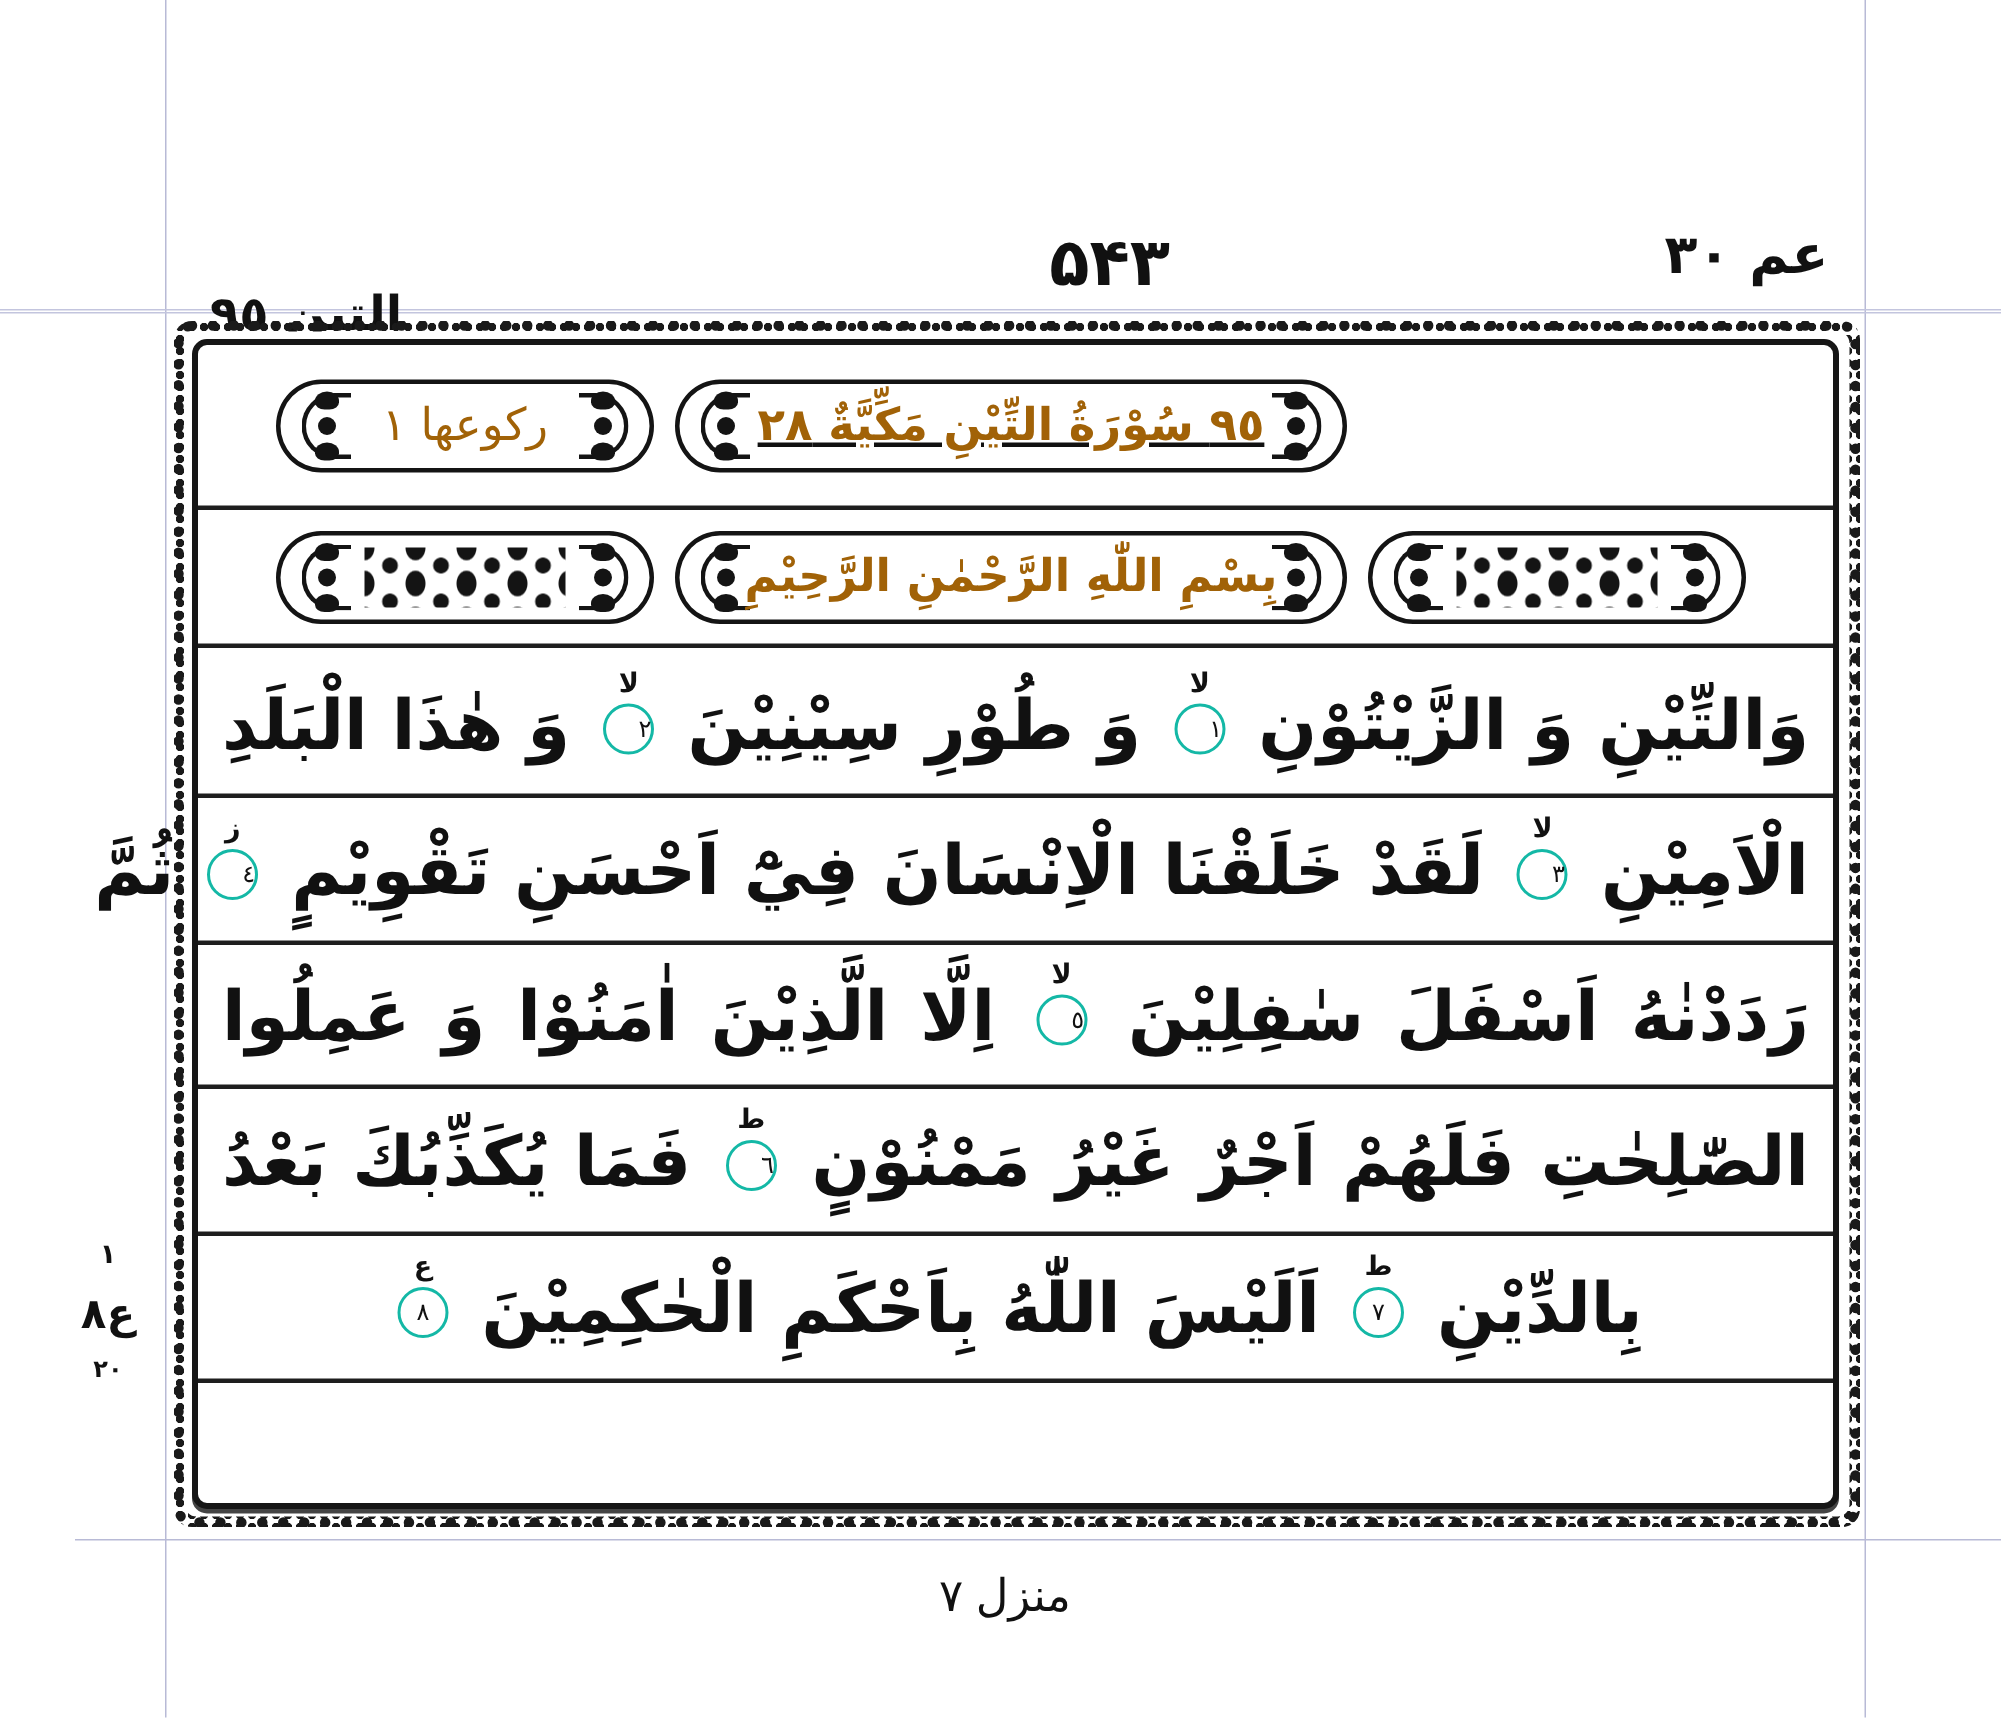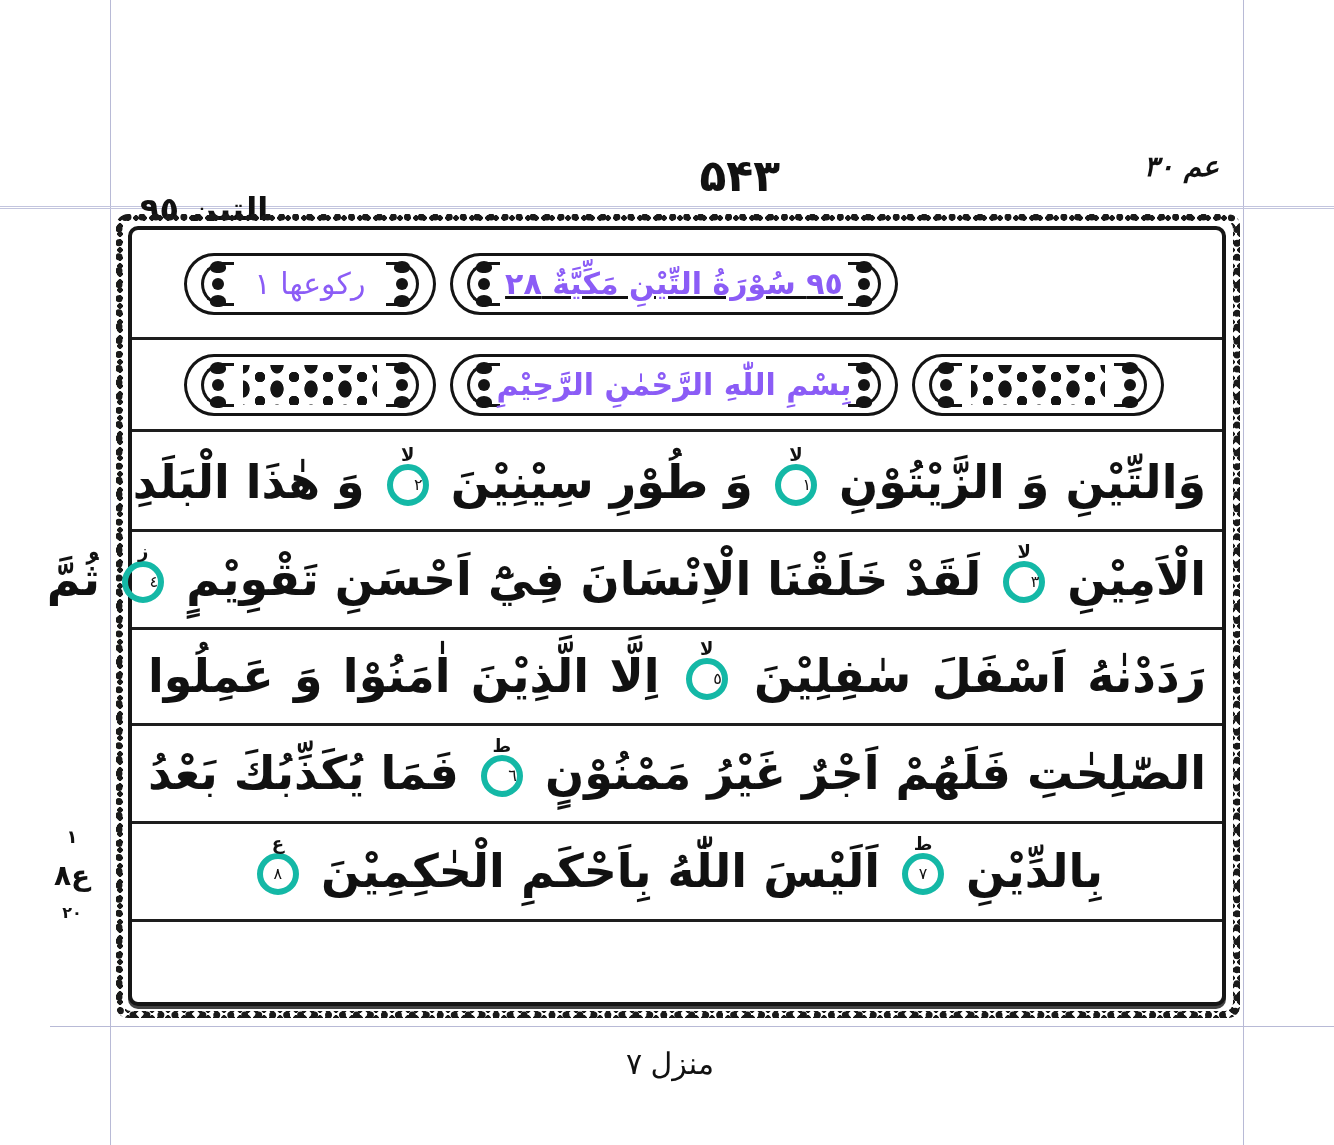--- a/index.html
+++ b/index.html
@@ -9,21 +9,21 @@
     font-family:"DejaVu Sans", sans-serif;
   }
   .guide { position:absolute; background:#b8bad6; }
   .guide.v { width:1px; }
   .guide.h { height:1px; }
   .guide.h.dbl { height:3px; background:transparent; border-top:1px solid #c3c5de; border-bottom:1px solid #c3c5de; box-sizing:border-box; }
 
   .running-head { position:absolute; top:150px; height:60px; font-family:"DejaVu Sans", sans-serif; direction:rtl; }
   .rh-left { left:140px; font-size:32px; font-weight:bold;margin-top:40px; }
   .rh-center { left:560px; width:220px; text-align:right; font-size:44px; font-weight:bold; letter-spacing:2px; }
-  .rh-right { right:115px; font-size:28px; font-weight:bold;font-style:italic; }
+  .rh-right { right:115px; font-size:36px; font-weight:bold; }
 
   
   .frame {
     position:absolute; left:116px; top:214px; width:1124px; height:804px;
     box-sizing:border-box; border-radius:12px;
     background:
       radial-gradient(circle, #1a1a1a 2.6px, transparent 3px) 0 0 / 8px 8px;
     padding:6px;
   }
   .frame-band {
@@ -68,42 +68,42 @@
     position:absolute; top:50%; transform:translateY(-50%);
     width:26px; height:46px; z-index:2; display:flex; flex-direction:column;
     align-items:center; justify-content:space-between;
   }
   .orn .leaf { width:16px; height:12px; background:#141414; border-radius:50% 50% 40% 40%; }
   .orn .dot { width:12px; height:12px; background:#141414; border-radius:50%; }
   .orn.l { left:18px; }
   .orn.r { right:18px; }
   .cart-text {
     position:relative; z-index:3; font-size:30px; direction:rtl; white-space:nowrap;
-    font-family:"DejaVu Sans", sans-serif; color:#8b5cf6;
+    font-family:"DejaVu Sans", sans-serif; color:#a16207;
   }
   .cart-text.bold { font-weight:bold; }
 
   
   .pattern {
     position:absolute; left:56px; right:56px; top:8px; bottom:8px;
     background:
       radial-gradient(circle, #141414 5px, transparent 5.5px) 0 0 / 34px 24px,
       radial-gradient(ellipse 7px 9px, #141414 90%, transparent 100%) 17px 12px / 34px 24px;
     z-index:2;
   }
 
   .verse {
     font-family:"DejaVu Sans", sans-serif; font-weight:bold;
     font-size:46px; direction:rtl; white-space:nowrap; color:#111;
     width:100%; text-align:justify; text-align-last:justify;
     padding:0 16px; box-sizing:border-box; line-height:1;
   }
   .verse.centered { text-align:center; text-align-last:center; }
   .ayah-mark {
-    display:inline-block; width:30px; height:30px; border:6px solid #14b8a6; border-radius:50%;
+    display:inline-block; width:30px; height:30px; border:2px solid #14b8a6; border-radius:50%;
     font-size:16px; font-weight:normal; text-align:center; line-height:30px;
     vertical-align:middle; margin:0 6px; position:relative;
   }
   .waqf {
     position:absolute; top:-24px; left:50%; transform:translateX(-50%);
     font-size:18px; font-weight:bold; line-height:1;
   }
 
   .margin-marker {
     position:absolute; left:52px; top:826px; width:40px; height:96px;

